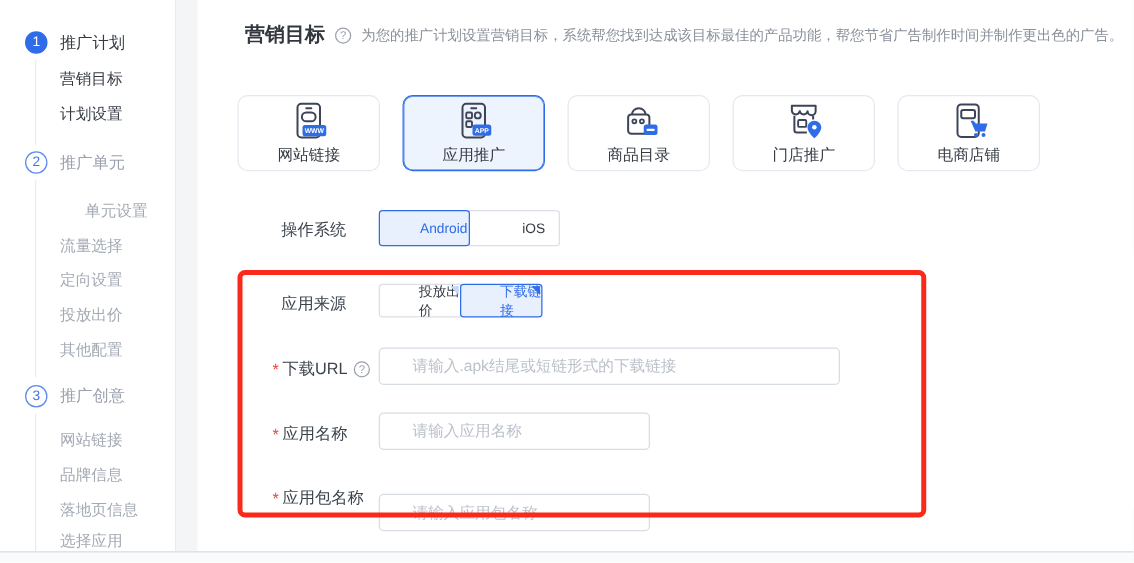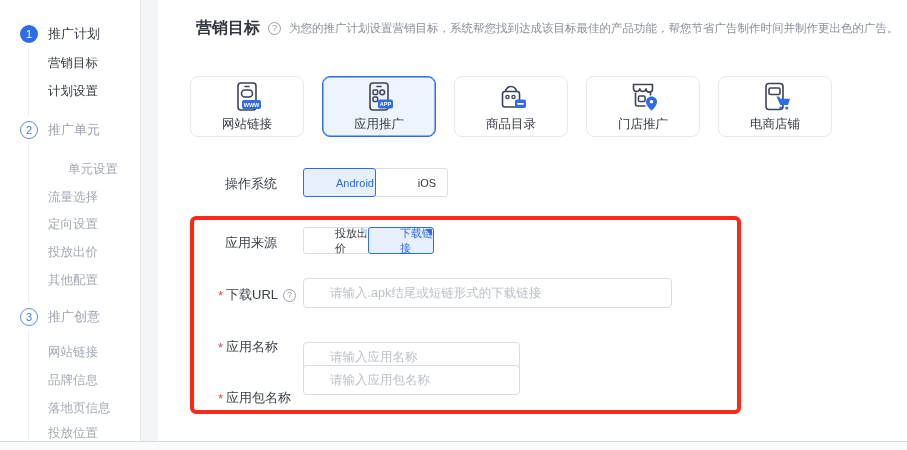--- a/index.html
+++ b/index.html
@@ -91,21 +91,21 @@
     <div class="sub off" style="top:244px;">投放出价</div>
     <div class="sub off" style="top:272px;">其他配置</div>
 
     <div class="step" style="top:308px;">
       <span class="step-circle off">3</span>
       <span class="step-label off">推广创意</span>
     </div>
     <div class="sub off" style="top:344px;">网站链接</div>
     <div class="sub off" style="top:372px;">品牌信息</div>
     <div class="sub off" style="top:400px;">落地页信息</div>
-    <div class="sub off" style="top:425px;">投放位置</div>
+    <div class="sub off" style="top:425px;">选择应用</div>
   </nav>
 
   <main class="content">
 
     <div class="title-row">
       <span class="page-title">营销目标</span>
       <span class="help">?</span>
       <span class="desc">为您的推广计划设置营销目标，系统帮您找到达成该目标最佳的产品功能，帮您节省广告制作时间并制作更出色的广告。</span>
     </div>
 
@@ -197,25 +197,25 @@
       <span class="req">*</span>
       <span>下载URL</span>
       <span class="help" style="margin-left:5px;">?</span>
     </div>
     <input class="tinput" style="left: 145px; top: 278px; width: 369px;" type="text" placeholder="请输入.apk结尾或短链形式的下载链接">
 
     <div class="flabel" style="left:60px;top:338px;">
       <span class="req">*</span>
       <span>应用名称</span>
     </div>
-    <input class="tinput" style="left: 145px; top: 342px; width: 217px;" type="text" placeholder="请输入应用名称">
+    <input class="tinput" style="left: 145px; top: 330px; width: 217px;" type="text" placeholder="请输入应用名称">
 
     <div class="flabel" style="left:60px;top:389px;">
       <span class="req">*</span>
       <span>应用包名称</span>
     </div>
-    <input class="tinput" style="left: 145px; top: 365px; width: 217px;" type="text" placeholder="请输入应用包名称">
+    <input class="tinput" style="left: 145px; top: 395px; width: 217px;" type="text" placeholder="请输入应用包名称">
   </main>
 
   <div class="hlbox"></div>
 
   <div class="bottom-bar"></div>
 </div>
 
 </body></html>

